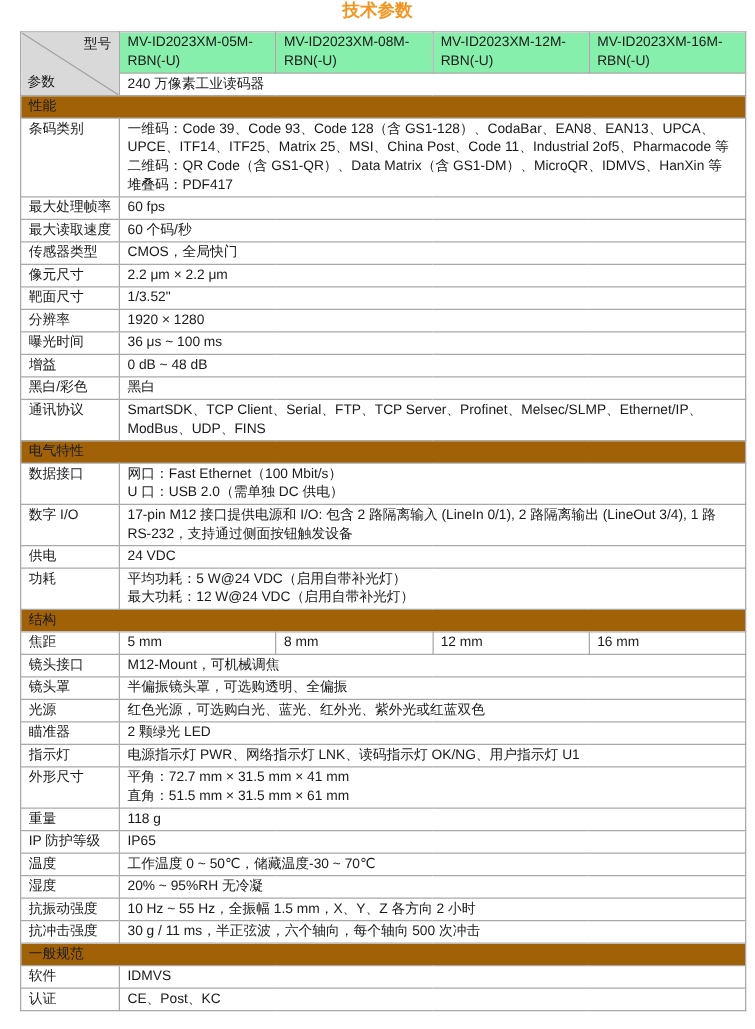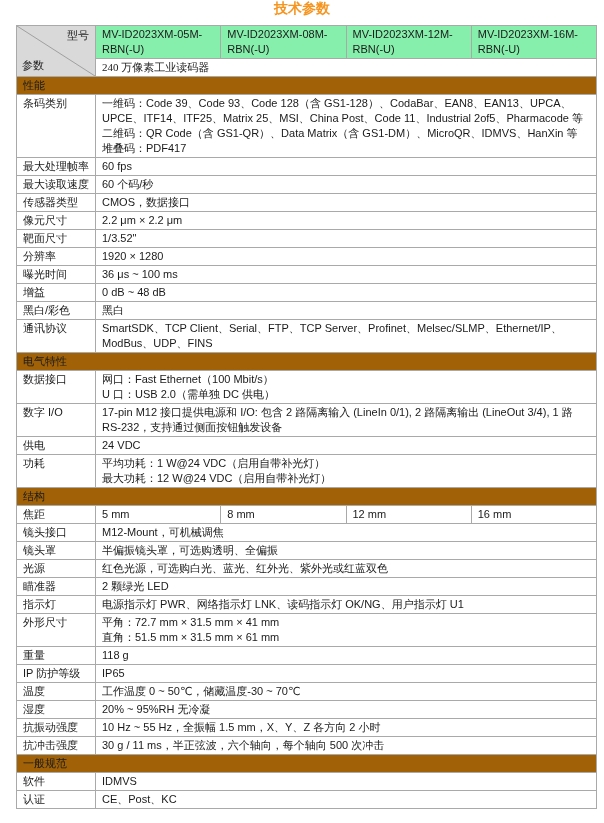--- a/index.html
+++ b/index.html
@@ -38,22 +38,22 @@
     background:#86efac;
     padding:2px 6px;
   }
   td.corner{
     background:#d9d9d9;
     position:relative;
     padding:0;
   }
   td.corner svg.diag{position:absolute;top:0;left:0;width:100%;height:100%;display:block;}
   .corner-top{position:absolute;top:2px;right:6px;}
-  .corner-bottom{position:absolute;bottom:2px;left:5px;font-family:Liberation Mono, monospace;}
-  td.subtitle{padding:2px 6px;font-family:Liberation Serif, serif;}
+  .corner-bottom{position:absolute;bottom:2px;left:5px;}
+  td.subtitle{padding:2px 6px;}
   td.section{
     font-weight:bold;
     background:#a16207;
     padding:1px 5px;
     font-size:11px;
   }
   td.label{padding-left:5px;}
 </style>
 </head>
 <body>
@@ -102,21 +102,21 @@
     <tr>
       <td class="label">最大处理帧率</td>
       <td class="value" colspan="4">60 fps</td>
     </tr>
     <tr>
       <td class="label">最大读取速度</td>
       <td class="value" colspan="4">60 个码/秒</td>
     </tr>
     <tr>
       <td class="label">传感器类型</td>
-      <td class="value" colspan="4">CMOS，数据接口</td>
+      <td class="value" colspan="4">CMOS，全局快门</td>
     </tr>
     <tr>
       <td class="label">像元尺寸</td>
       <td class="value" colspan="4">2.2 μm × 2.2 μm</td>
     </tr>
     <tr>
       <td class="label">靶面尺寸</td>
       <td class="value" colspan="4">1/3.52"</td>
     </tr>
     <tr>
@@ -154,21 +154,21 @@
       <td class="label">数字 I/O</td>
       <td class="value" colspan="4">17-pin M12 接口提供电源和 I/O: 包含 2 路隔离输入 (LineIn 0/1), 2 路隔离输出 (LineOut 3/4), 1 路 RS-232，支持通过侧面按钮触发设备</td>
     </tr>
     <tr>
       <td class="label">供电</td>
       <td class="value" colspan="4">24 VDC</td>
     </tr>
     <tr>
       <td class="label">功耗</td>
       <td class="value" colspan="4">
-        <div>平均功耗：1 W@24 VDC（启用自带补光灯）</div>
+        <div>平均功耗：5 W@24 VDC（启用自带补光灯）</div>
         <div>最大功耗：12 W@24 VDC（启用自带补光灯）</div>
       </td>
     </tr>
 
     <tr>
       <td class="section" colspan="5">结构</td>
     </tr>
     <tr>
       <td class="label">焦距</td>
       <td class="value">5 mm</td>

